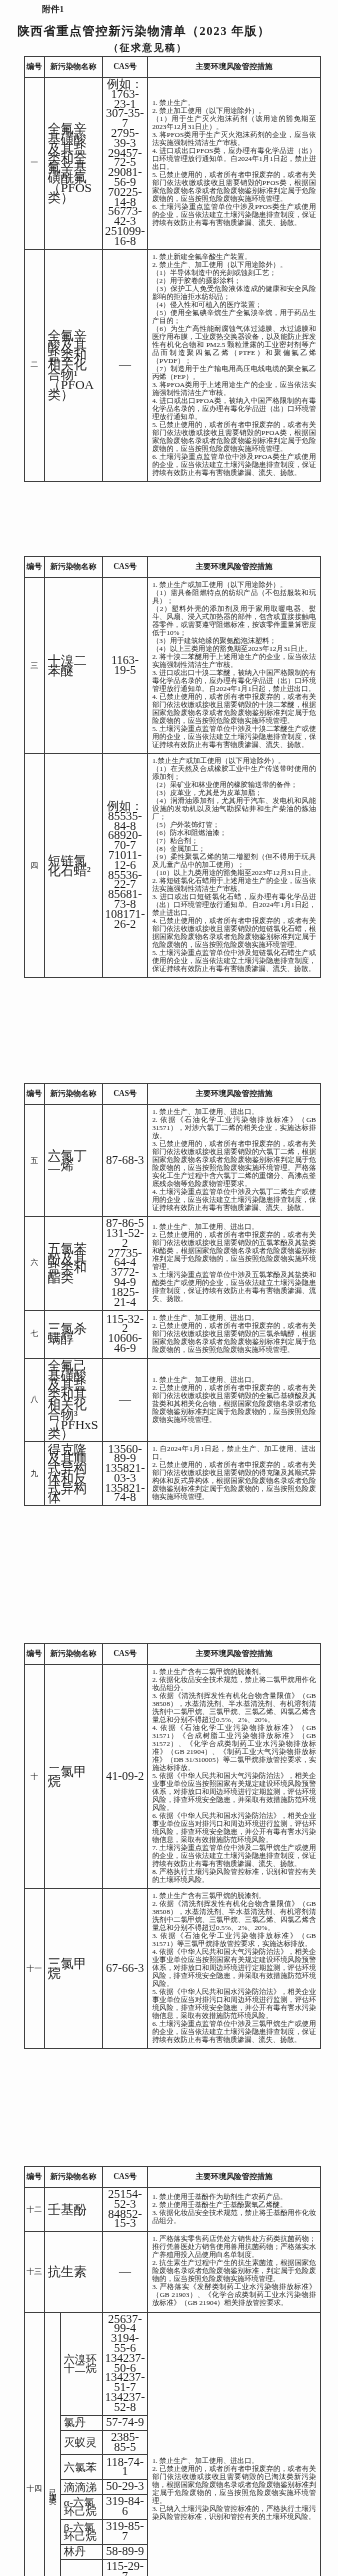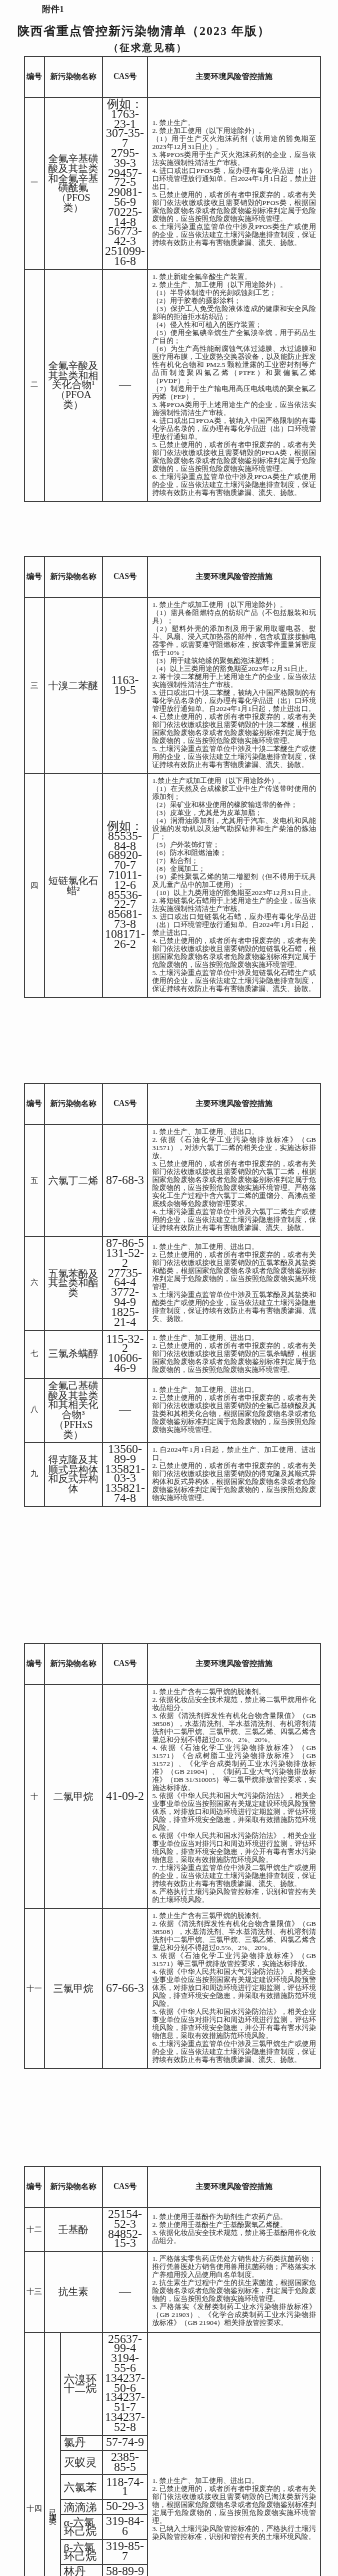--- a/index.html
+++ b/index.html
@@ -12,23 +12,23 @@
   .doc-title{position:absolute;left:0;top:23px;width:288px;text-align:center;
     font-size:12px;font-weight:bold;letter-spacing:1px;}
   .doc-subtitle{position:absolute;left:0;top:42px;width:296px;text-align:center;
     font-size:9.8px;font-weight:bold;letter-spacing:1.5px;}
   .tbl-wrap{position:absolute;left:24px;width:295px;}
   table.doc-table{border-collapse:collapse;table-layout:fixed;width:295px;
     font-family:"Liberation Serif","DejaVu Serif",serif;}
   table.doc-table th,table.doc-table td{
     border:0.5px solid #3f3f3f;vertical-align:middle;
     word-break:break-word;overflow-wrap:break-word;}
-  th.hdr{font-size:7.7px;font-weight:bold;text-align:center;padding:15px 1px;}
+  th.hdr{font-size:7.7px;font-weight:bold;text-align:center;padding:5px 1px;}
   td.c-no{text-align:center;font-size:7.7px;padding:1px;}
-  td.c-name{font-size:10px;line-height:9.8px;padding:2.1px 3.1px;white-space:pre-line;text-align:center;}
+  td.c-name{font-size:13px;line-height:9.8px;padding:2.1px 3.1px;white-space:pre-line;}
   td.c-cas{text-align:center;font-size:12px;line-height:9.8px;padding:2.1px 1px;white-space:pre-line;font-family:"Liberation Serif","DejaVu Serif",serif;}
   td.c-meas{font-size:7.1px;line-height:8px;padding:3.1px 4.1px 4.1px;text-align:justify;white-space:pre-line;vertical-align:top;}
   td.c-group{text-align:center;font-size:7.5px;padding:2.1px 1px;}
   td.c-group span{writing-mode:vertical-rl;text-orientation:upright;letter-spacing:2.6px;display:inline-block;}
   td.c-subname{font-size:11px;line-height:9px;padding:2.1px 2.6px;white-space:pre-line;}
 </style>
 </head>
 <body>
 
 <div class="attachment">附件1</div>

